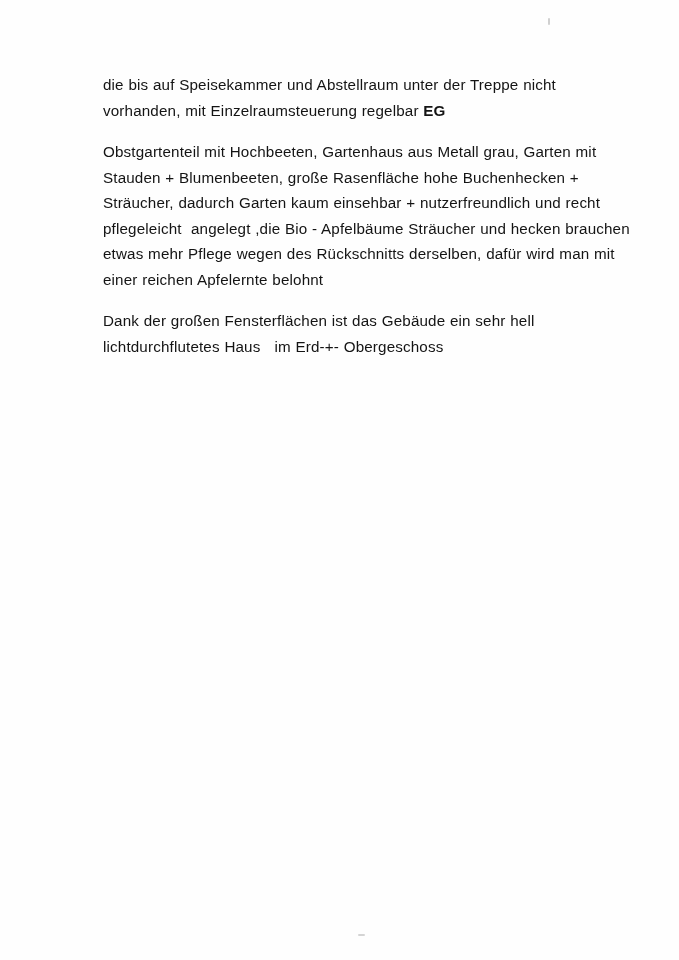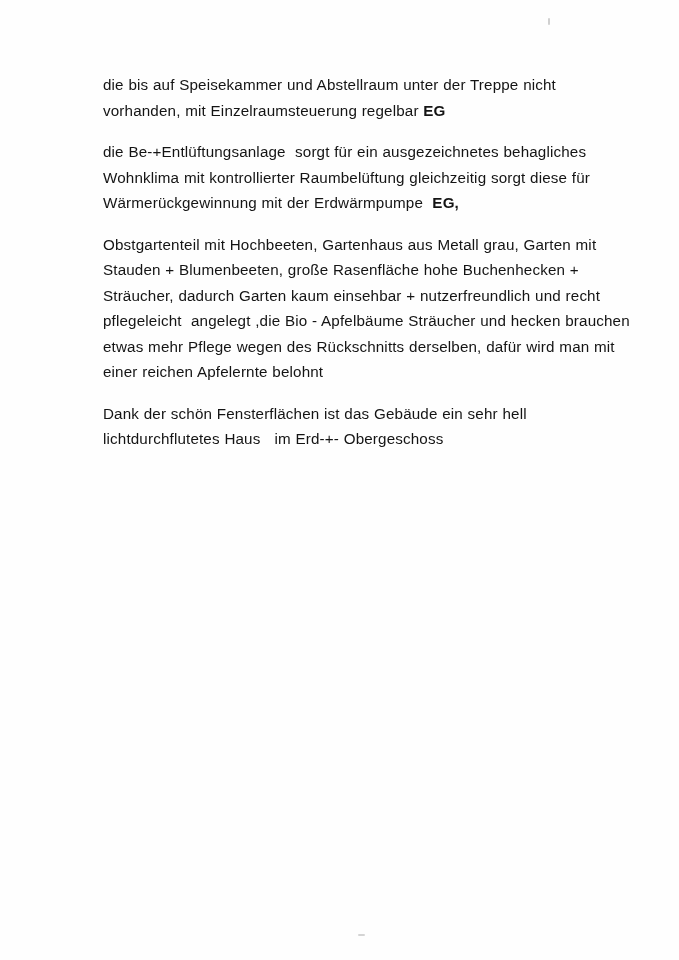--- a/index.html
+++ b/index.html
@@ -67,21 +67,20 @@
 <div class="page">
 
   <span class="scan-speck speck-top"></span>
   <span class="scan-speck speck-bottom"></span>
 
   <div class="content">
 
     <p class="para"><span>die bis auf Speisekammer und Abstellraum unter der Treppe nicht vorhanden, mit Einzelraumsteuerung regelbar </span><b>EG</b></p>
 
 
-    <p class="para"><span>die Be-+Entlüftungsanlage  sorgt für ein ausgezeichnetes behagliches Wohnklima mit kontrollierter Raumbelüftung gleichzeitig sorgt diese für Wärmerückgewinnung mit der Erdwärmpumpe  </span><b>EG,</b></p>
 
     <p class="para"><span>Obstgartenteil mit Hochbeeten, Gartenhaus aus Metall grau, Garten mit Stauden + Blumenbeeten, große Rasenfläche hohe Buchenhecken + Sträucher, dadurch Garten kaum einsehbar + nutzerfreundlich und recht pflegeleicht  angelegt ,die Bio - Apfelbäume Sträucher und hecken brauchen etwas mehr Pflege wegen des Rückschnitts derselben, dafür wird man mit einer reichen Apfelernte belohnt</span><b></b></p>
 
 
-    <p class="para"><span>Dank der schön Fensterflächen ist das Gebäude ein sehr hell lichtdurchflutetes Haus   im Erd-+- Obergeschoss</span><b></b></p>
+    <p class="para"><span>Dank der großen Fensterflächen ist das Gebäude ein sehr hell lichtdurchflutetes Haus   im Erd-+- Obergeschoss</span><b></b></p>
 
   </div>
 </div>
 
 </body></html>

